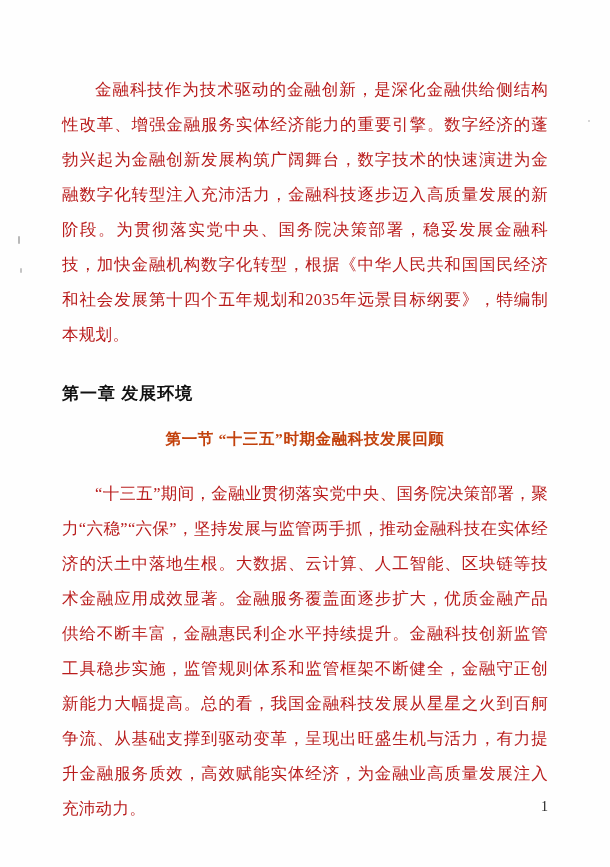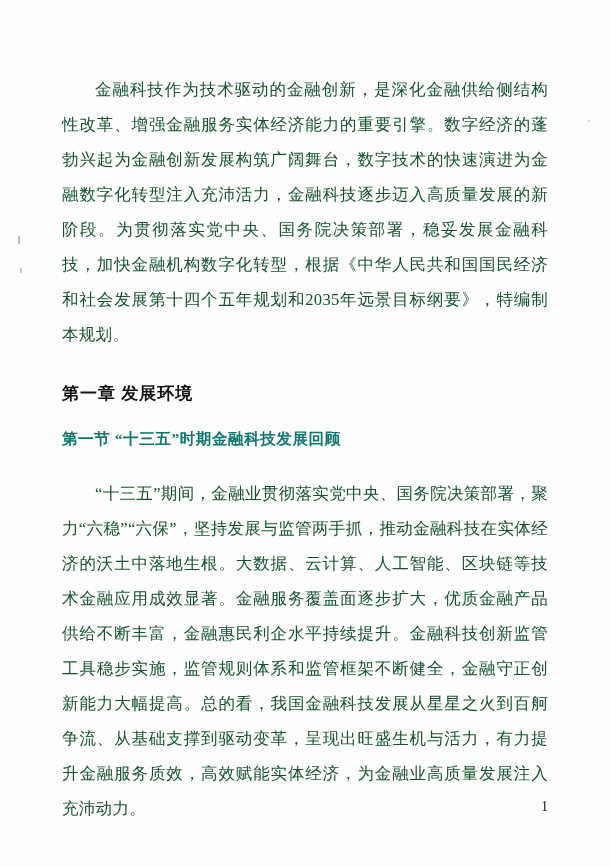--- a/index.html
+++ b/index.html
@@ -21,40 +21,41 @@
     background: #fefefe;
     box-sizing: border-box;
     padding: 72px 62px 40px 62px;
   }
   .body-text {
     font-size: 16.5px;
     line-height: 35px;
     text-align: justify;
     text-justify: inter-ideograph;
     letter-spacing: 0.3px;
-    color: #14532d;
+    color: #b91c1c;
   }
   .para {
     text-indent: 2em;
     margin: 0 0 4px 0;
   }
   .chapter-heading {
     text-align: left;
     font-size: 17px;
     font-weight: bold;
     letter-spacing: 1px;
     margin: 30px 0 24px 0;
     color: #111111;
   }
   .section-heading {
+    text-align: center;
     font-size: 15.5px;
     font-weight: bold;
     letter-spacing: 0.6px;
     margin: 18px 0 26px 0;
-    color: #0f766e;
+    color: #c2410c;
   }
   .page-number {
     position: absolute;
     right: 62px;
     bottom: 52px;
     font-size: 14px;
     color: #222222;
   }
   .speck {
     position: absolute;

